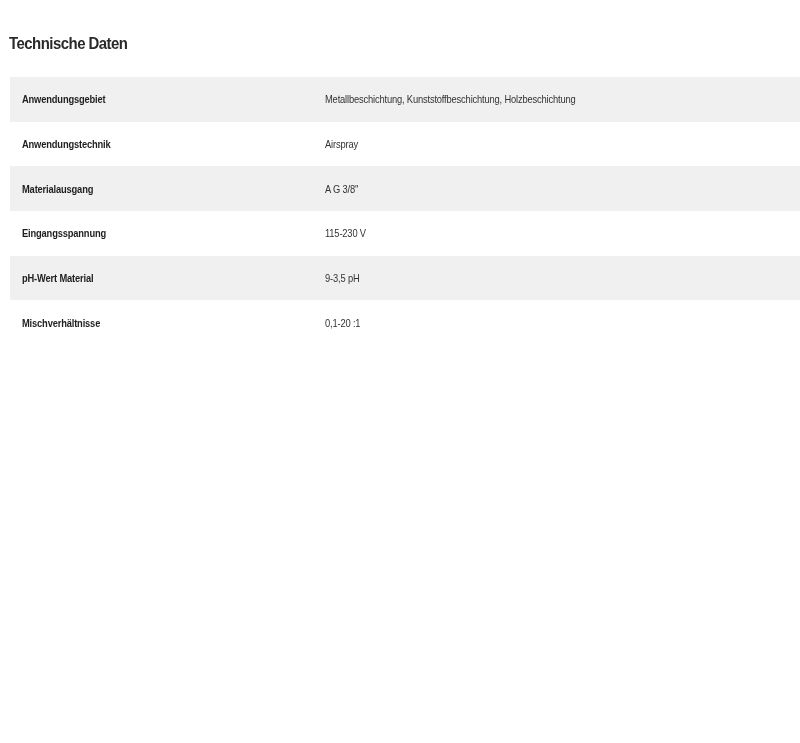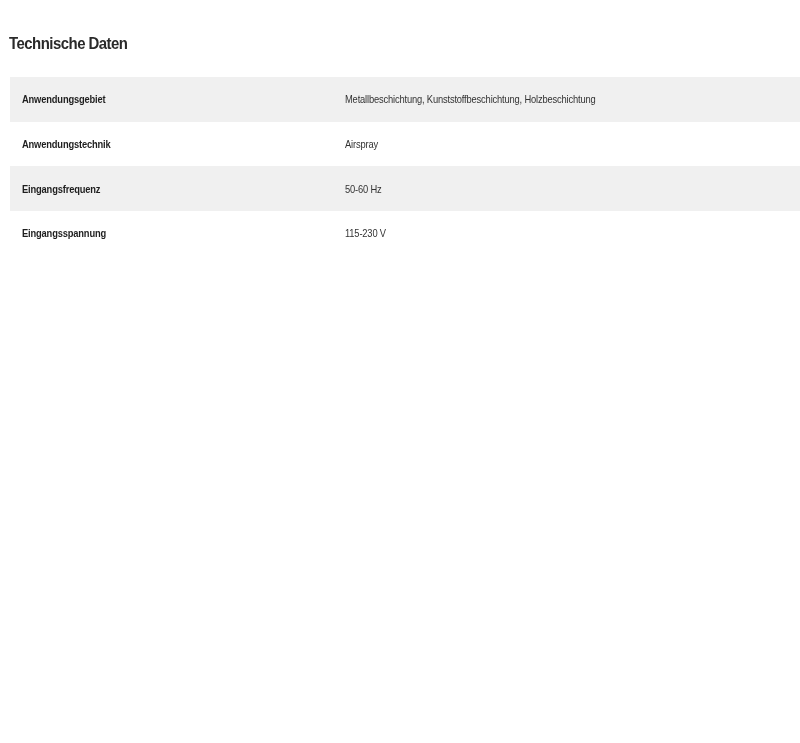--- a/index.html
+++ b/index.html
@@ -38,21 +38,21 @@
     .spec-table tr {
       height: 44.7px;
     }
     .spec-table tr:nth-child(odd) {
       background: #f0f0f0;
     }
     .spec-table tr:nth-child(even) {
       background: #ffffff;
     }
     .spec-table td {
-      padding: 10px;
+      padding: 0;
       vertical-align: middle;
       font-size: 11px;
       white-space: nowrap;
     }
     .spec-table td.label {
       width: 303px;
       padding-left: 12px;
       font-weight: bold;
       color: #1e1e1e;
     }
@@ -76,21 +76,29 @@
   <tbody>
     <tr>
       <td class="label"><span class="cond">Anwendungsgebiet</span></td>
       <td class="value"><span class="cond">Metallbeschichtung, Kunststoffbeschichtung, Holzbeschichtung</span></td>
     </tr>
     <tr>
       <td class="label"><span class="cond">Anwendungstechnik</span></td>
       <td class="value"><span class="cond">Airspray</span></td>
     </tr>
     <tr>
-      <td class="label"><span class="cond">Eingangsfrequenz</span></td>
-      <td class="value"><span class="cond">50-60 Hz</span></td>
+      <td class="label"><span class="cond">Materialausgang</span></td>
+      <td class="value"><span class="cond">A G 3/8''</span></td>
     </tr>
     <tr>
       <td class="label"><span class="cond">Eingangsspannung</span></td>
       <td class="value"><span class="cond">115-230 V</span></td>
     </tr>
+    <tr>
+      <td class="label"><span class="cond">pH-Wert Material</span></td>
+      <td class="value"><span class="cond">9-3,5 pH</span></td>
+    </tr>
+    <tr>
+      <td class="label"><span class="cond">Mischverhältnisse</span></td>
+      <td class="value"><span class="cond">0,1-20 :1</span></td>
+    </tr>
   </tbody>
 </table>
 
 </body></html>

